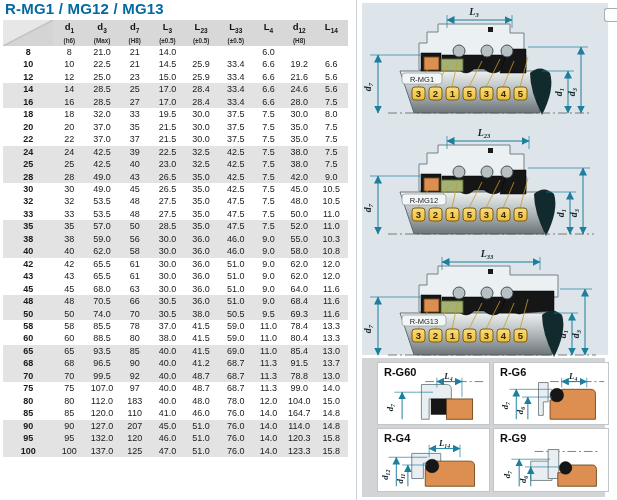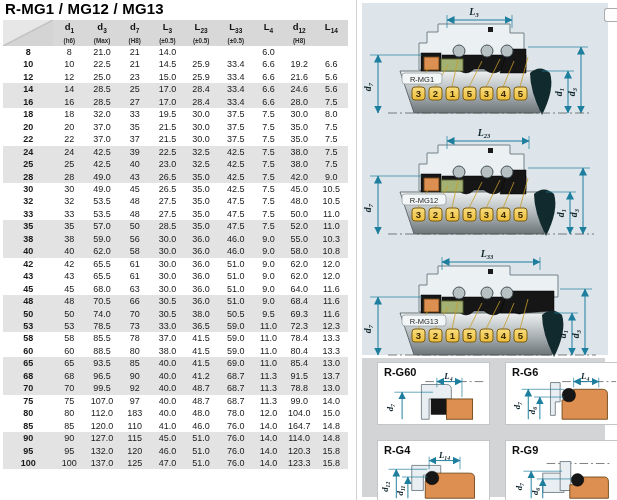--- a/index.html
+++ b/index.html
@@ -1,37 +1,37 @@
 <!DOCTYPE html>
 <html><head>
 <meta charset="utf-8">
 <style>
   html,body{margin:0;padding:0;background:#fff;}
   .stage{position:relative;width:617px;height:500px;background:#fff;overflow:hidden;
          font-family:"Liberation Sans",sans-serif;color:#111;}
   
   .left{position:absolute;left:0;top:0;width:356px;height:500px;background:#fff;}
-  .title{position:absolute;left:5px;top:0px;font-size:15px;font-weight:bold;letter-spacing:.2px;color:#000000;}
+  .title{position:absolute;left:5px;top:0px;font-size:15px;font-weight:bold;letter-spacing:.2px;color:#0369a1;}
   table.dims{position:absolute;left:3px;top:20px;border-collapse:collapse;table-layout:fixed;width:345px;}
   table.dims th{background:#d8d8d8;height:24px;vertical-align:top;padding:2px 0 0 0;
                 font-size:9.5px;font-weight:bold;line-height:9px;text-align:center;}
   table.dims th .cn{display:block;font-size:6.3px;font-weight:bold;color:#2e2e2e;margin-top:1px;}
   table.dims th sub{font-size:6.5px;}
   table.dims th.corner{background:linear-gradient(to bottom right,#e7e7e7 47%,#bfbfbf 50%,#d4d4d4 53%);}
   table.dims td{height:12.45px;padding:0;font-size:9px;line-height:12.45px;text-align:center;
                 white-space:nowrap;color:#1a1a1a;}
   table.dims tr.alt td{background:#e3e3e3;}
   table.dims td.rowhead{font-weight:bold;}
   
   .vsep{position:absolute;left:356px;top:0;width:1px;height:500px;background:#ccd1d4;}
   .panel-blue{position:absolute;left:362px;top:3px;width:246px;height:352px;background:#dde5ea;}
   .seal{width:246px;height:117px;}
   .panel-cards{position:absolute;left:362px;top:358px;width:243px;height:139px;background:#d3d4d5;
                display:grid;grid-template-columns:113px 116px;grid-template-rows:63px 64px;
-               gap:15px;padding:4px 0 0 15px;box-sizing:border-box;}
+               gap:3px;padding:4px 0 0 15px;box-sizing:border-box;}
   .card{position:relative;background:#fff;border:1px solid #c2c6c8;box-sizing:border-box;}
   .card .cname{position:absolute;left:6px;top:3px;font-size:11px;font-weight:bold;color:#0d0d0d;}
   .card svg{position:absolute;right:0;bottom:0;}
   .corner-tab{position:absolute;right:0;top:8px;width:12px;height:12px;background:#fdfdfd;
               border:1px solid #a9adb0;border-right:none;border-radius:3px 0 0 3px;}
   
   .dimline{stroke:#1d7e9e;stroke-width:1;fill:none;}
   .extline{stroke:#1d7e9e;stroke-width:0.7;fill:none;}
   .dimtxt{font-family:"Liberation Serif",serif;font-style:italic;font-weight:bold;font-size:10px;fill:#10242c;}
   .dimtxt .sub{font-size:6.5px;}
@@ -361,32 +361,20 @@
             <td>50</td>
             <td>74.0</td>
             <td>70</td>
             <td>30.5</td>
             <td>38.0</td>
             <td>50.5</td>
             <td>9.5</td>
             <td>69.3</td>
             <td>11.6</td>
           </tr>
-          <tr class="alt">
-            <td class="rowhead">53</td>
-            <td>53</td>
-            <td>78.5</td>
-            <td>73</td>
-            <td>33.0</td>
-            <td>36.5</td>
-            <td>59.0</td>
-            <td>11.0</td>
-            <td>72.3</td>
-            <td>12.3</td>
-          </tr>
           <tr>
             <td class="rowhead">58</td>
             <td>58</td>
             <td>85.5</td>
             <td>78</td>
             <td>37.0</td>
             <td>41.5</td>
             <td>59.0</td>
             <td>11.0</td>
             <td>78.4</td>
@@ -473,21 +461,21 @@
             <td>46.0</td>
             <td>76.0</td>
             <td>14.0</td>
             <td>164.7</td>
             <td>14.8</td>
           </tr>
           <tr class="alt">
             <td class="rowhead">90</td>
             <td>90</td>
             <td>127.0</td>
-            <td>115</td>
+            <td>207</td>
             <td>45.0</td>
             <td>51.0</td>
             <td>76.0</td>
             <td>14.0</td>
             <td>114.0</td>
             <td>14.8</td>
           </tr>
           <tr class="alt">
             <td class="rowhead">95</td>
             <td>95</td>

